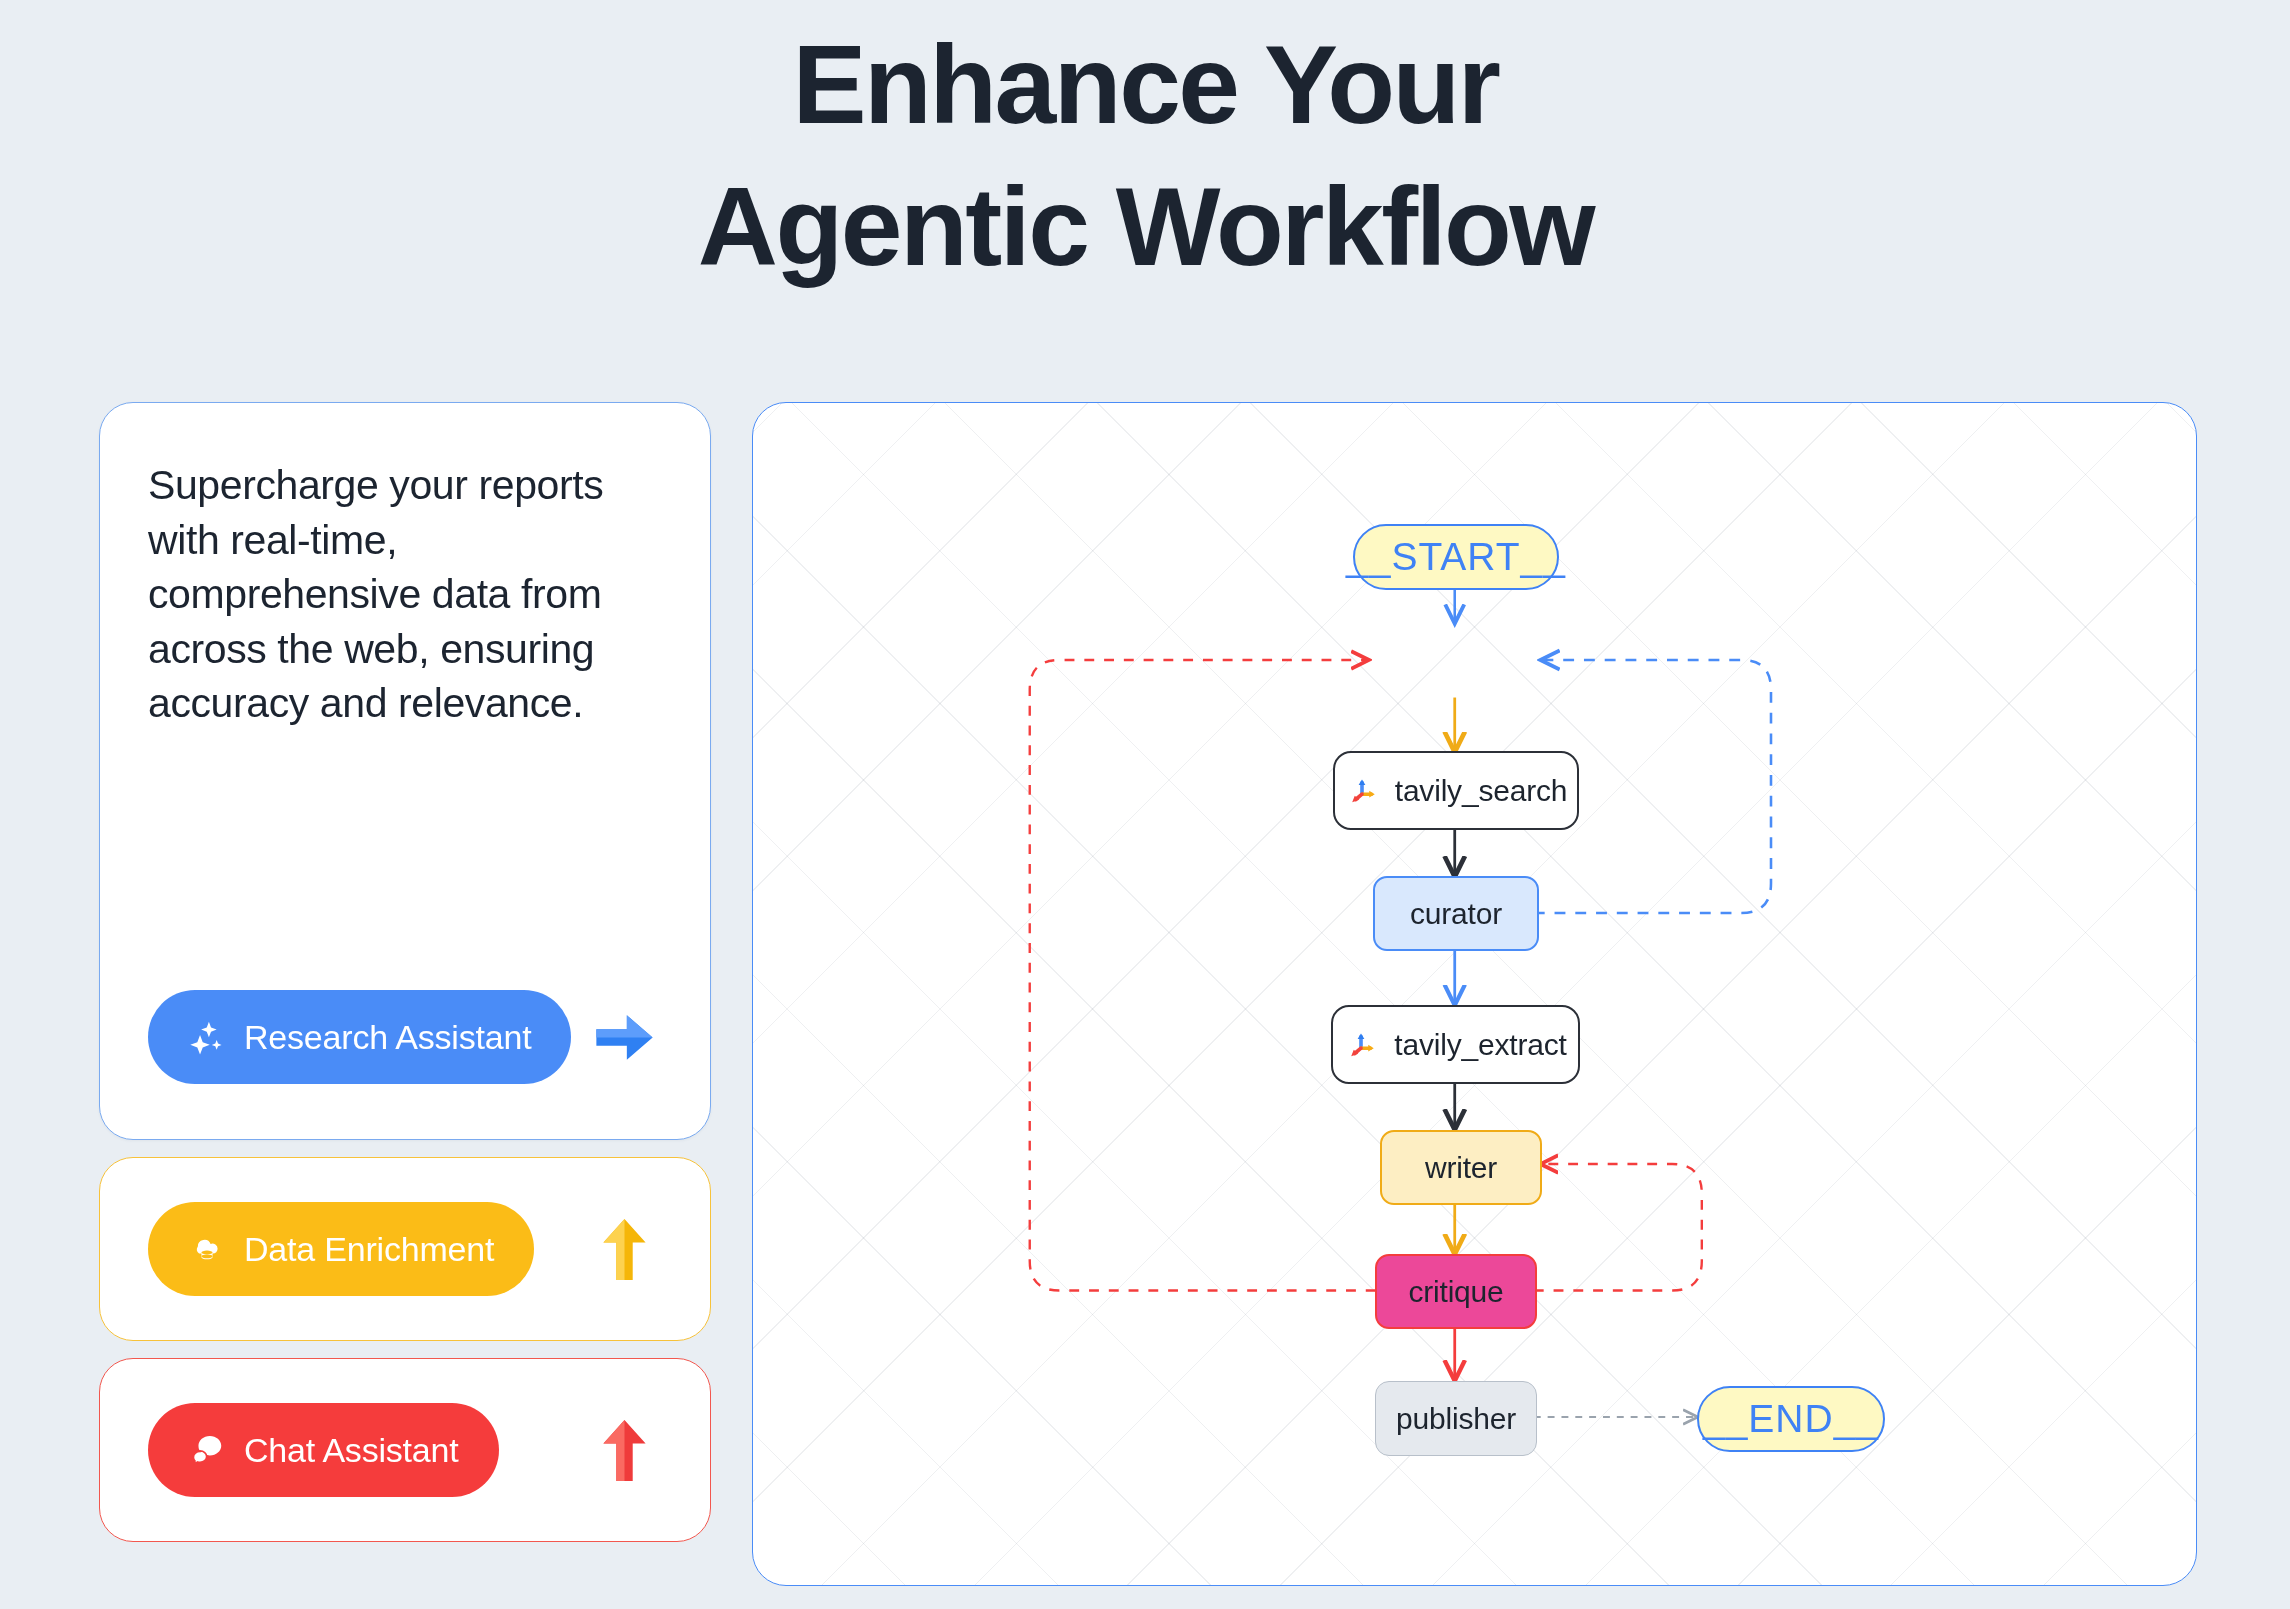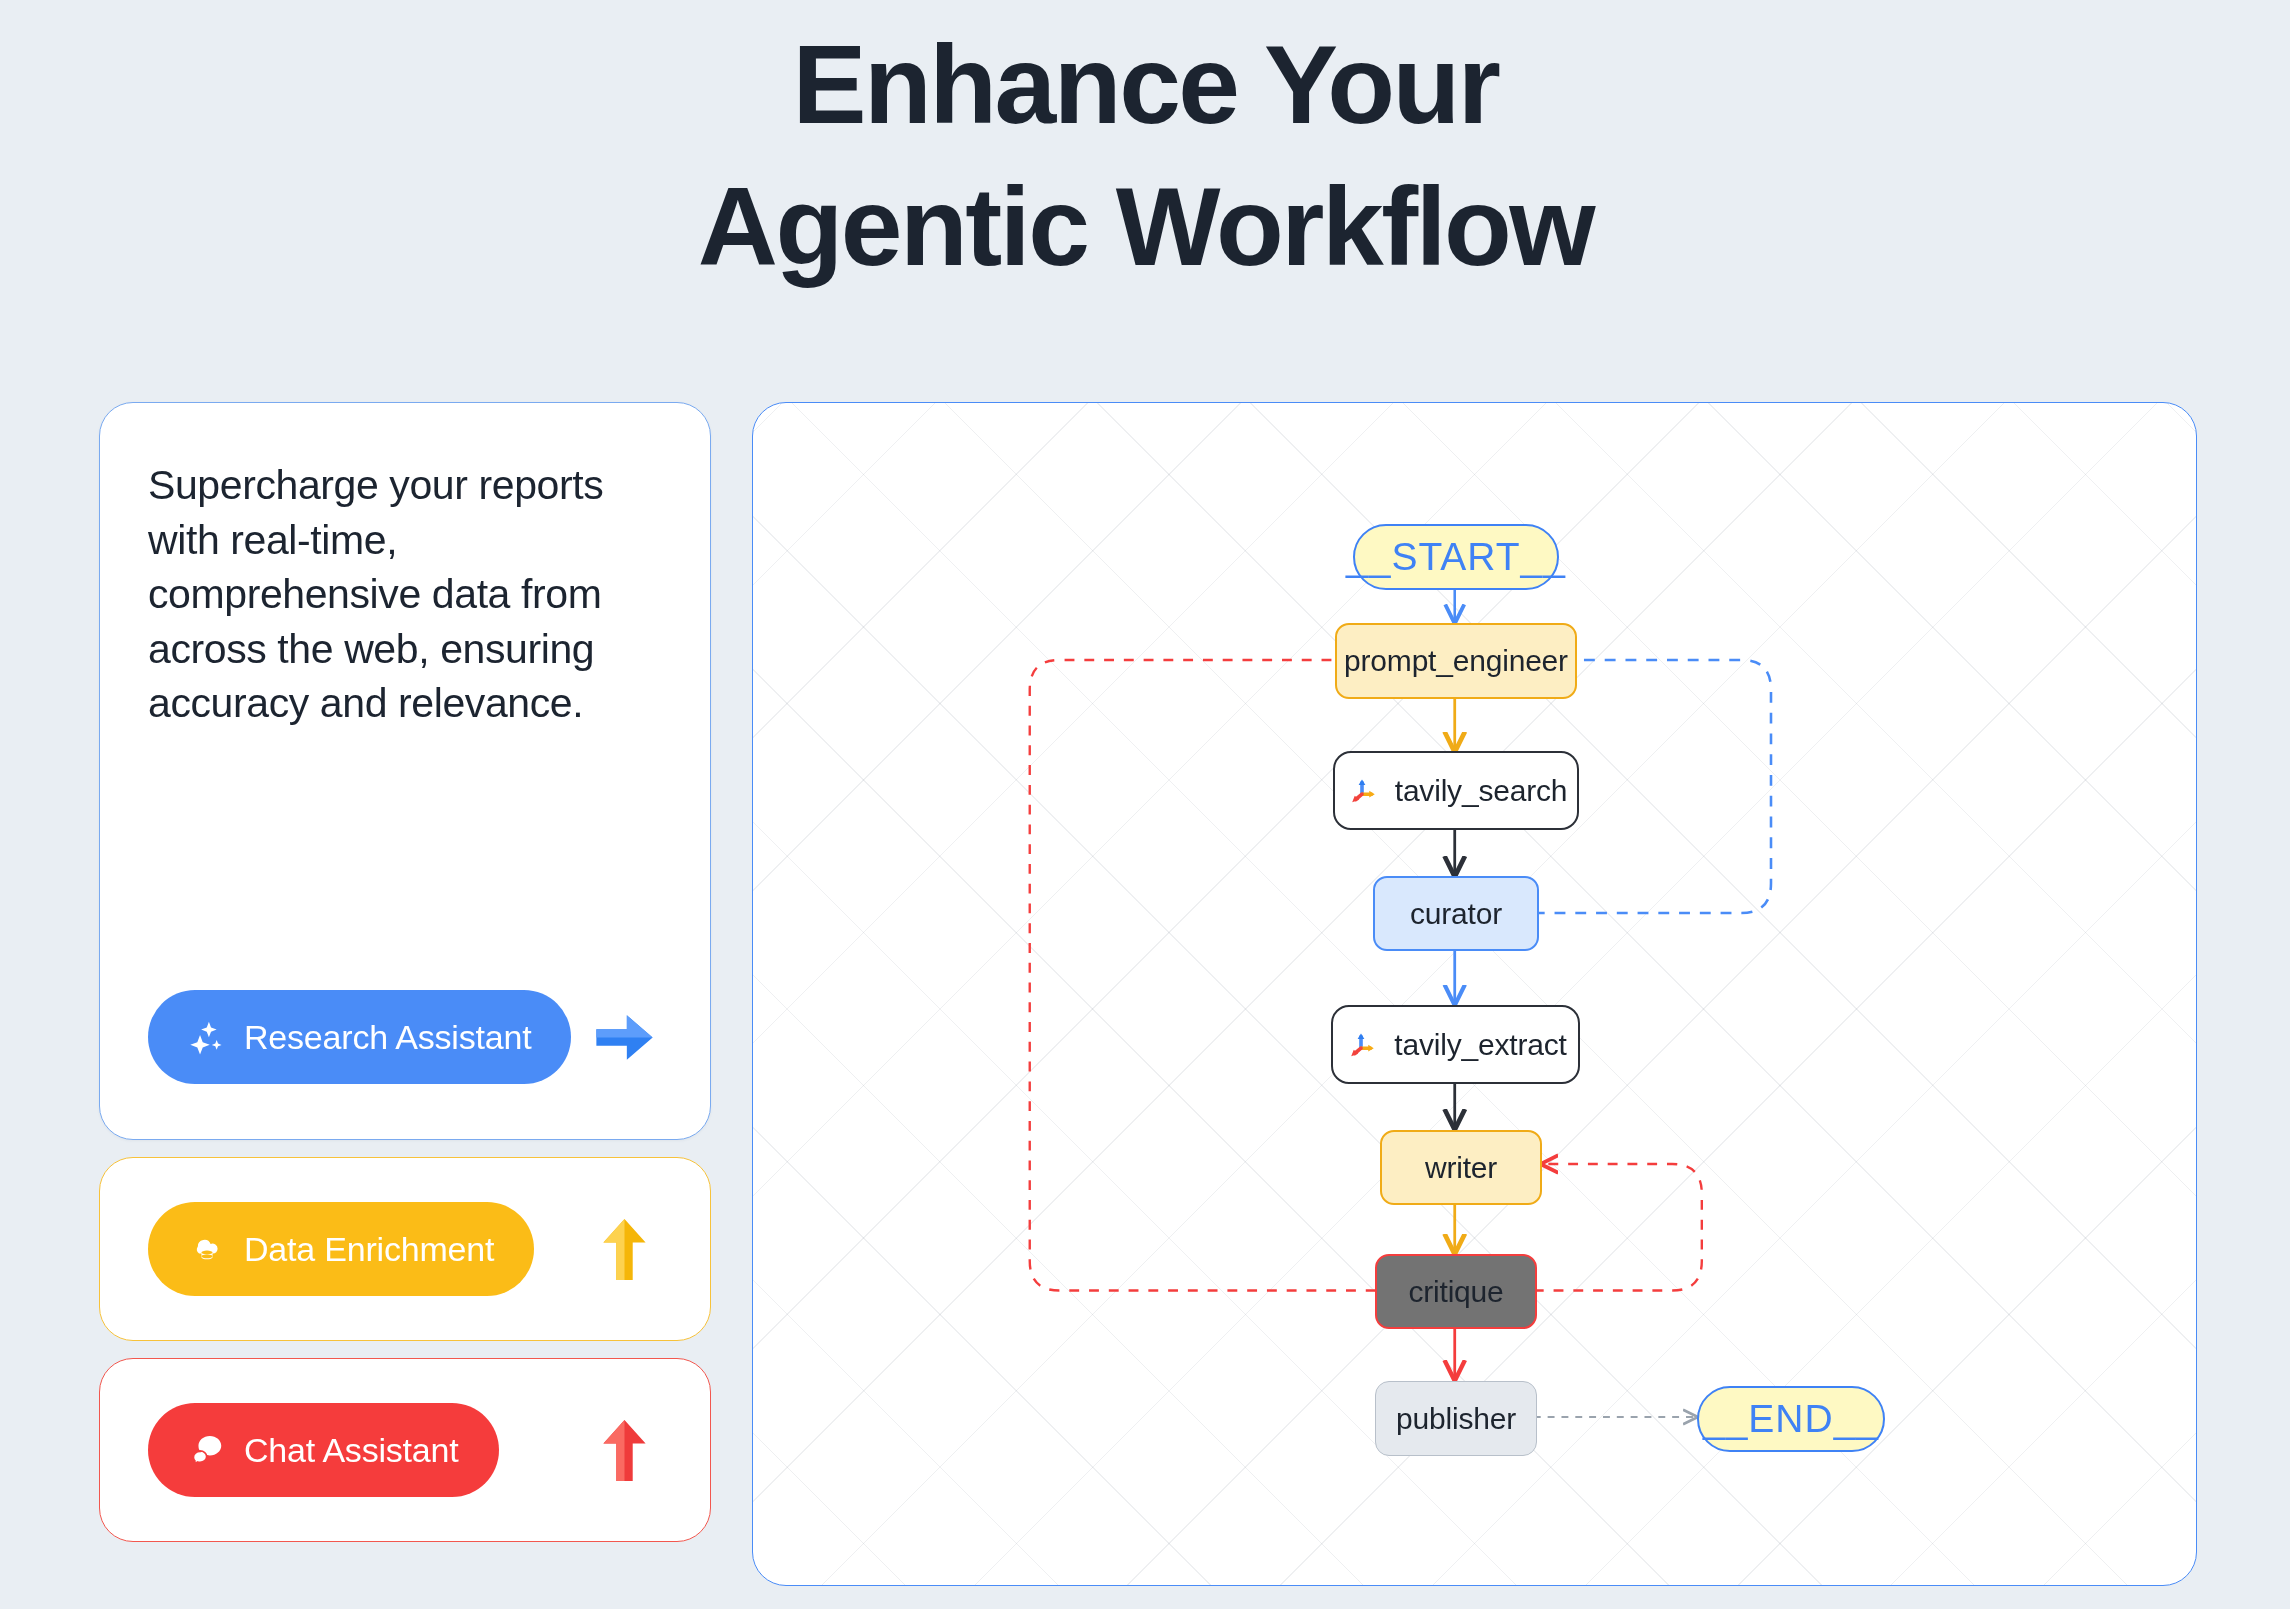--- a/index.html
+++ b/index.html
@@ -133,21 +133,21 @@
     background: #fff;
     border: 2.6px solid #2c3038;
     border-radius: 18px;
   }
   .n-blue {
     background: #d9e8fd;
     border: 2.4px solid #4a8cf7;
     border-radius: 14px;
   }
   .n-pink {
-    background: #737373;
+    background: #ec4899;
     border: 2.4px solid #f43d3d;
     border-radius: 14px;
   }
   .n-grey {
     background: #e5e9ee;
     border: 1.6px solid #b8c0ca;
     border-radius: 14px;
   }
   .tav-icon { width: 34px; height: 34px; flex: 0 0 34px; display:block; }
 </style>
@@ -260,23 +260,20 @@
 
       <path d="M790,898 L930,898 Q960,898 960,868 L960,800 Q960,770 930,770 L798,770" stroke="#f43d3d" stroke-width="2.4" fill="none" stroke-dasharray="10 10" marker-end="url(#ah-red)"></path>
 
       <path d="M630,898 L310,898 Q280,898 280,868 L280,290 Q280,260 310,260 L622,260" stroke="#f43d3d" stroke-width="2.4" fill="none" stroke-dasharray="10 10" marker-end="url(#ah-red)"></path>
     </svg>
 
     <div class="node n-start" style="left:600px; top:121px; width:206px; height:66px;">
       <span>__START__</span>
     </div>
 
-    <div class="node n-amber" style="left:582px; top:220px; width:242px; height:76px;">
-      <span>prompt_engineer</span>
-    </div>
 
     <div class="node n-tool" style="left:580px; top:348px; width:246px; height:79px;">
       <svg class="tav-icon" viewBox="0 0 32 32">
         <g stroke-linecap="round">
           <path d="M16 19 L16 8" stroke="#4a8cf7" stroke-width="3.4"></path>
           <path d="M16 5.2 L19.2 10.4 L12.8 10.4 Z" fill="#2f7ef0"></path>
           <path d="M16 19 L25 19" stroke="#f7ab15" stroke-width="3.4"></path>
           <path d="M28 19 L22.8 22.2 L22.8 15.8 Z" fill="#f7ab15"></path>
           <path d="M16 19 L10 24" stroke="#f2433d" stroke-width="3.4"></path>
           <path d="M6.8 26.6 L9.2 20.4 L13.4 24.2 Z" fill="#f2433d"></path>

